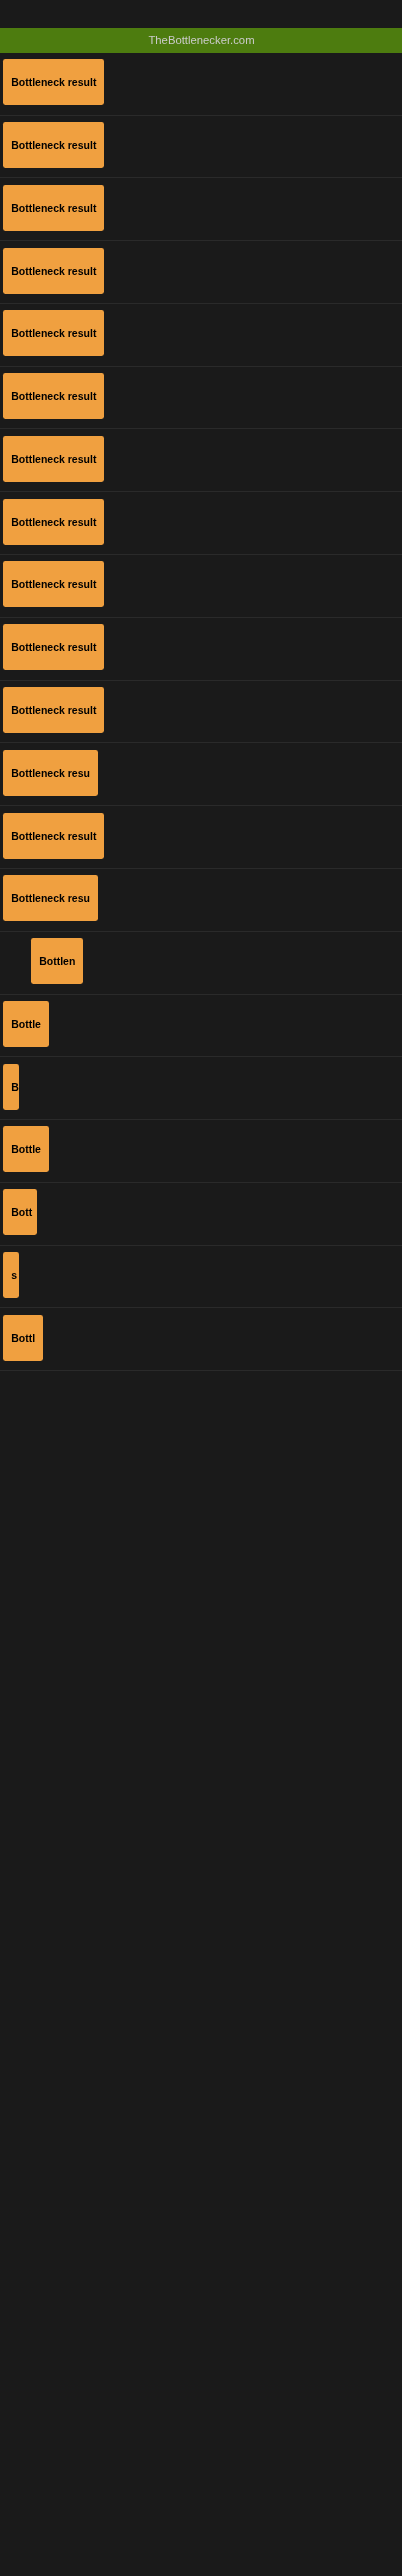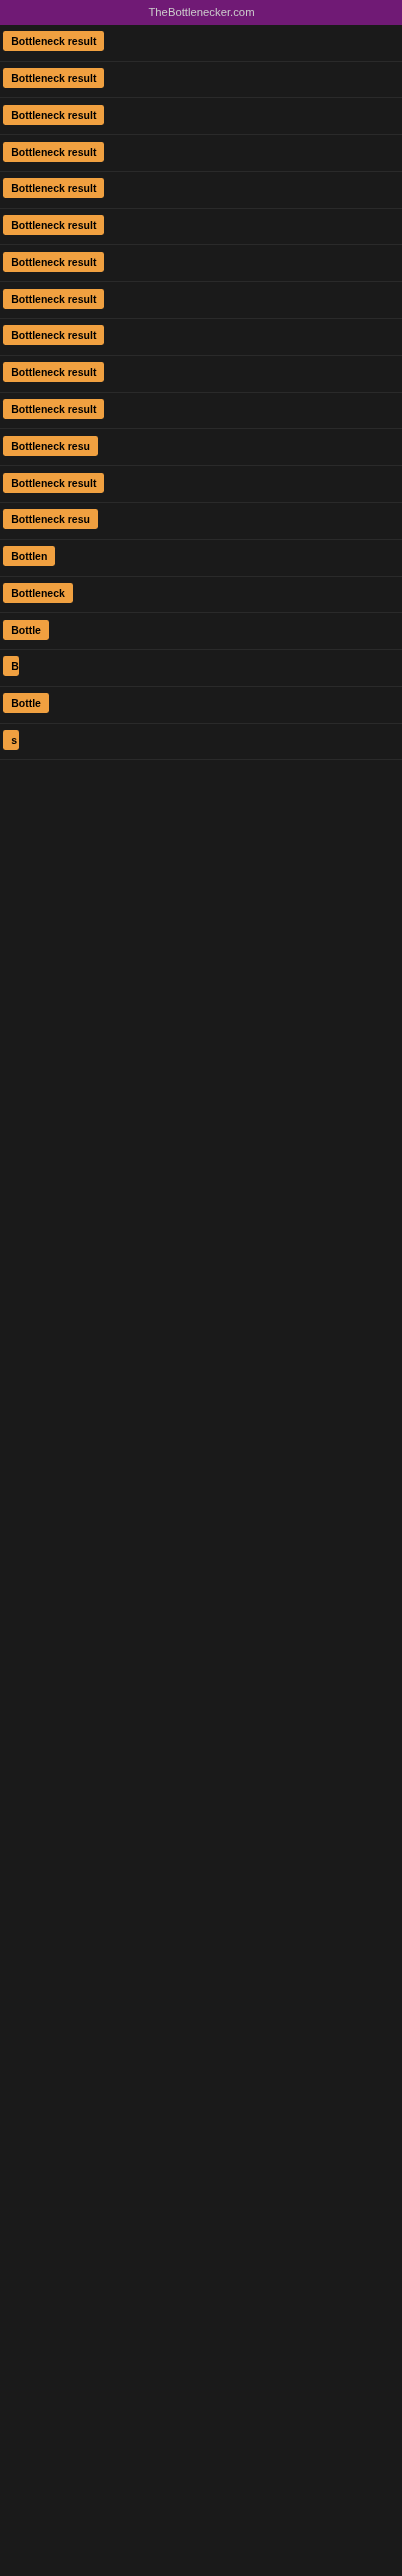--- a/index.html
+++ b/index.html
@@ -12,29 +12,30 @@
       min-height: 2576px;
       background-color: #1a1a1a;
       font-family: Arial, sans-serif;
       position: relative;
     }
     .site-title {
       text-align: center;
       color: #cccccc;
       font-size: 11.3px;
       padding: 6.4px 0;
-      background-color: #701a75;
+      background-color: #4d7c0f;
+      margin-top: 28px;
     }
     .bottleneck-badge {
       display: inline-block;
       background-color: #f0a040;
       color: #000000;
       font-size: 10.5px;
       font-weight: bold;
-      padding: 4px 8px;
+      padding: 17px 8px;
       border-radius: 2.4px;
       white-space: nowrap;
       overflow: hidden;
     }
     .result-row {
       padding: 6.4px 3.2px;
       border-bottom: 0.8px solid #2a2a2a;
     }
   </style>
 </head>
@@ -52,20 +53,21 @@
     <div class="result-row"><div class="bottleneck-badge" style="max-width: 127px;">Bottleneck result</div></div>
     <div class="result-row"><div class="bottleneck-badge" style="max-width: 127px;">Bottleneck result</div></div>
     <div class="result-row"><div class="bottleneck-badge" style="max-width: 125px;">Bottleneck result</div></div>
     <div class="result-row"><div class="bottleneck-badge" style="max-width: 125px;">Bottleneck result</div></div>
     <div class="result-row"><div class="bottleneck-badge" style="max-width: 123px;">Bottleneck result</div></div>
     <div class="result-row"><div class="bottleneck-badge" style="max-width: 121px;">Bottleneck result</div></div>
     <div class="result-row"><div class="bottleneck-badge" style="max-width: 118px;">Bottleneck result</div></div>
     <div class="result-row"><div class="bottleneck-badge" style="max-width: 105px;">Bottleneck resu</div></div>
     <div class="result-row"><div class="bottleneck-badge" style="max-width: 119px;">Bottleneck result</div></div>
     <div class="result-row"><div class="bottleneck-badge" style="max-width: 103px;">Bottleneck resu</div></div>
-    <div class="result-row"><div class="bottleneck-badge" style="max-width: 56px;">Bottlen</div></div>
-    <div class="result-row"><div class="bottleneck-badge" style="max-width: 71px;">Bottleneck</div></div>
+    <div class="result-row"><div class="bottleneck-badge" style="max-width: 56px; margin-left: 28px;">Bottlen</div></div>
     <div class="result-row"><div class="bottleneck-badge" style="max-width: 48px;">Bottle</div></div>
     <div class="result-row"><div class="bottleneck-badge" style="max-width: 14.5px;">B</div></div>
     <div class="result-row"><div class="bottleneck-badge" style="max-width: 48px;">Bottle</div></div>
+    <div class="result-row"><div class="bottleneck-badge" style="max-width: 34px;">Bott</div></div>
     <div class="result-row"><div class="bottleneck-badge" style="max-width: 9.7px;">s</div></div>
+    <div class="result-row"><div class="bottleneck-badge" style="max-width: 40px;">Bottl</div></div>
   </div>
 
 
 </body></html>

